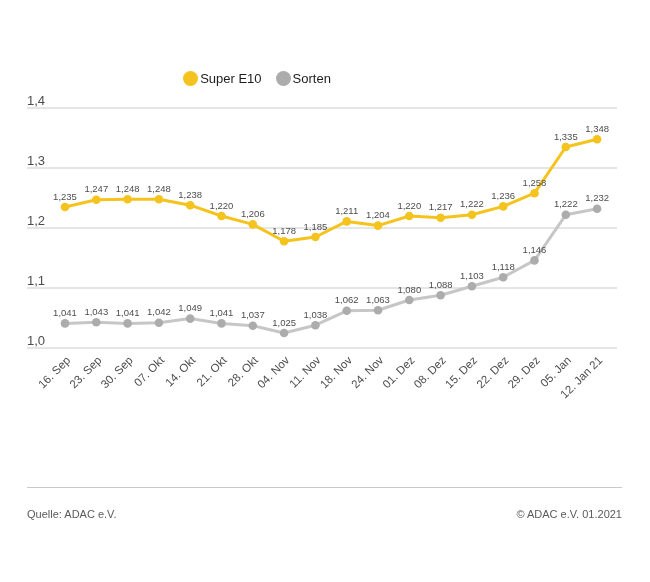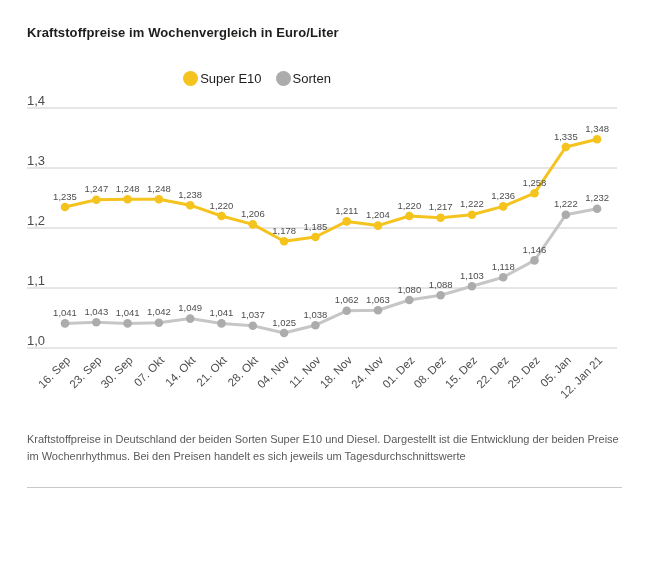--- a/index.html
+++ b/index.html
@@ -29,21 +29,20 @@
     position:absolute;left:27px;top:508px;width:595px;
     display:flex;justify-content:space-between;
     font-size:11px;color:#5a5a5a;
   }
 </style>
 </head>
 <body>
 
 <div id="stage">
 
-  <h1 class="title">Kraftstoffpreise im Wochenvergleich in Euro/Liter</h1>
 
   <div class="legend">
     <span class="legend-dot" style="background: rgb(245, 195, 29);"></span>
     <span class="legend-label">Super E10</span>
     <span class="legend-dot" style="background: rgb(172, 172, 172);"></span>
     <span class="legend-label">Sorten</span>
   </div>
 
   <svg id="chart" class="chart-svg" width="650" height="582" viewBox="0 0 650 582">
       <line x1="27" y1="348" x2="617" y2="348" stroke="#cccccc" stroke-width="1"></line>
@@ -143,18 +142,21 @@
       <circle cx="503.2" cy="277.19999999999993" r="4.3" fill="#ACACAC"></circle>
       <text x="503.2" y="269.69999999999993" text-anchor="middle" font-size="9.5" fill="#4d4d4d">1,118</text>
       <circle cx="534.5" cy="260.40000000000003" r="4.3" fill="#ACACAC"></circle>
       <text x="534.5" y="252.90000000000003" text-anchor="middle" font-size="9.5" fill="#4d4d4d">1,146</text>
       <circle cx="565.8" cy="214.79999999999998" r="4.3" fill="#ACACAC"></circle>
       <text x="565.8" y="207.29999999999998" text-anchor="middle" font-size="9.5" fill="#4d4d4d">1,222</text>
       <circle cx="597.1" cy="208.79999999999995" r="4.3" fill="#ACACAC"></circle>
       <text x="597.1" y="201.29999999999995" text-anchor="middle" font-size="9.5" fill="#4d4d4d">1,232</text>
     </svg>
 
-  <p class="description">Kraftstoffpreise in Deutschland der beiden Sorten Super E10 und Diesel. Dargestellt ist die Entwicklung der beiden Preise im Wochenrhythmus. Bei den Preisen handelt es sich jeweils um Tagesdurchschnittswerte</p>
 
   <div class="divider"></div>
 
+  <div class="footer">
+    <span>Quelle: ADAC e.V.</span>
+    <span>© ADAC e.V. 01.2021</span>
+  </div>
 
 </div>
 
 </body></html>

